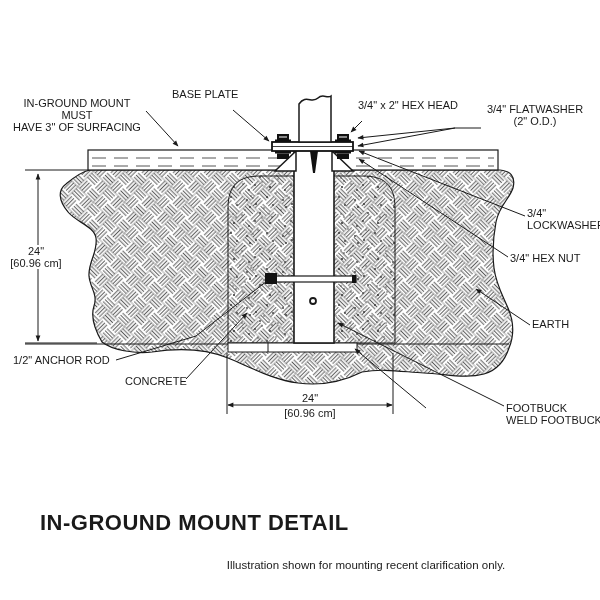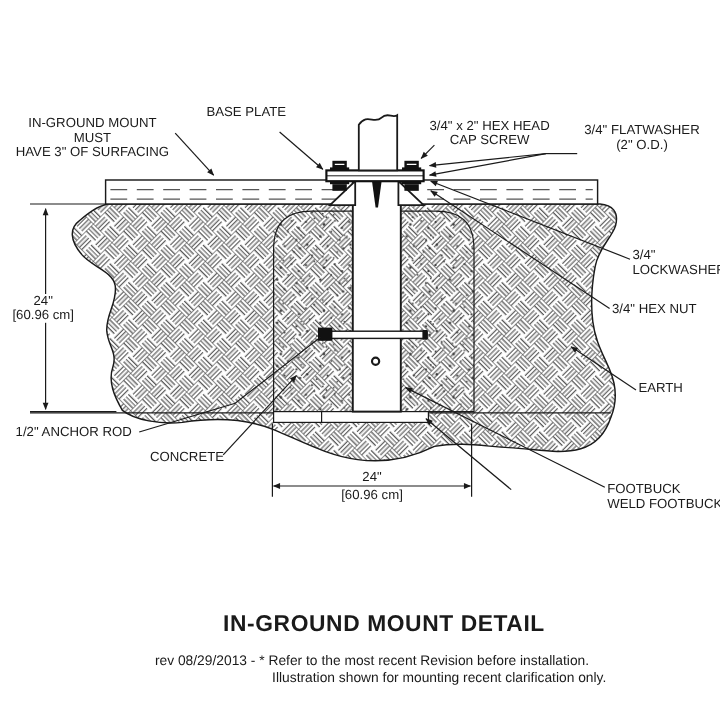--- a/index.html
+++ b/index.html
@@ -2,22 +2,22 @@
 <html><head>
 <meta charset="utf-8">
 <style>
   html,body{margin:0;padding:0;background:#fff;}
   .stage{position:relative;width:600px;height:600px;background:#fff;overflow:hidden;
          font-family:"Liberation Sans", sans-serif;color:#1a1a1a;padding-left:47px;}
   .stage svg{position:absolute;left:0;top:0;}
   .lbl{position:absolute;font-size:11px;line-height:12px;white-space:nowrap;color:#1a1a1a;}
   .lbl.c{text-align:center;white-space:normal;}
   .lbl.mask{background:#fff;}
-  .title{position:absolute;left:40px;top:510px;width:560px;text-align:center;
-         font-size:19px;font-weight:bold;letter-spacing:.5px;}
+  .title{position:absolute;left:40px;top:510px;width:560px;text-align:left;
+         font-size:22px;font-weight:bold;letter-spacing:.5px;}
   .foot{position:absolute;font-size:11.5px;line-height:13px;text-align:center;}
 </style>
 </head>
 <body>
 
 <div class="stage">
 
   <svg width="600" height="600" viewBox="0 0 600 600">
     <defs>
       <pattern id="basket" width="22" height="22" patternUnits="userSpaceOnUse" patternTransform="rotate(45 0 0)">
@@ -153,21 +153,20 @@
 
   <div class="lbl c" style="left:8px;top:97px;width:138px">
     <div>IN-GROUND MOUNT MUST</div>
     <div>HAVE 3" OF SURFACING</div>
   </div>
 
   <div class="lbl" style="left:172px;top:88px">BASE PLATE</div>
 
   <div class="lbl c" style="left:348px;top:99px;width:120px">
     <div>3/4" x 2" HEX HEAD</div>
-    <div>CAP SCREW</div>
   </div>
 
   <div class="lbl c" style="left:480px;top:103px;width:110px">
     <div>3/4" FLATWASHER</div>
     <div>(2" O.D.)</div>
   </div>
 
   <div class="lbl" style="left:527px;top:207px">
     <div>3/4"</div>
     <div>LOCKWASHER</div>
@@ -190,16 +189,15 @@
   <div class="lbl c" style="left:270px;top:407px;width:80px">[60.96 cm]</div>
 
 
   <div class="lbl" style="left:506px;top:402px">
     <div>FOOTBUCK</div>
     <div>WELD FOOTBUCK</div>
   </div>
 
   <div class="title">IN-GROUND MOUNT DETAIL</div>
 
-  <div class="foot" style="left:20px;top:545px;width:580px">rev 08/29/2013 - * Refer to the most recent Revision before installation.</div>
   <div class="foot" style="left:132px;top:559px;width:468px">Illustration shown for mounting recent clarification only.</div>
 
 </div>
 
 </body></html>

